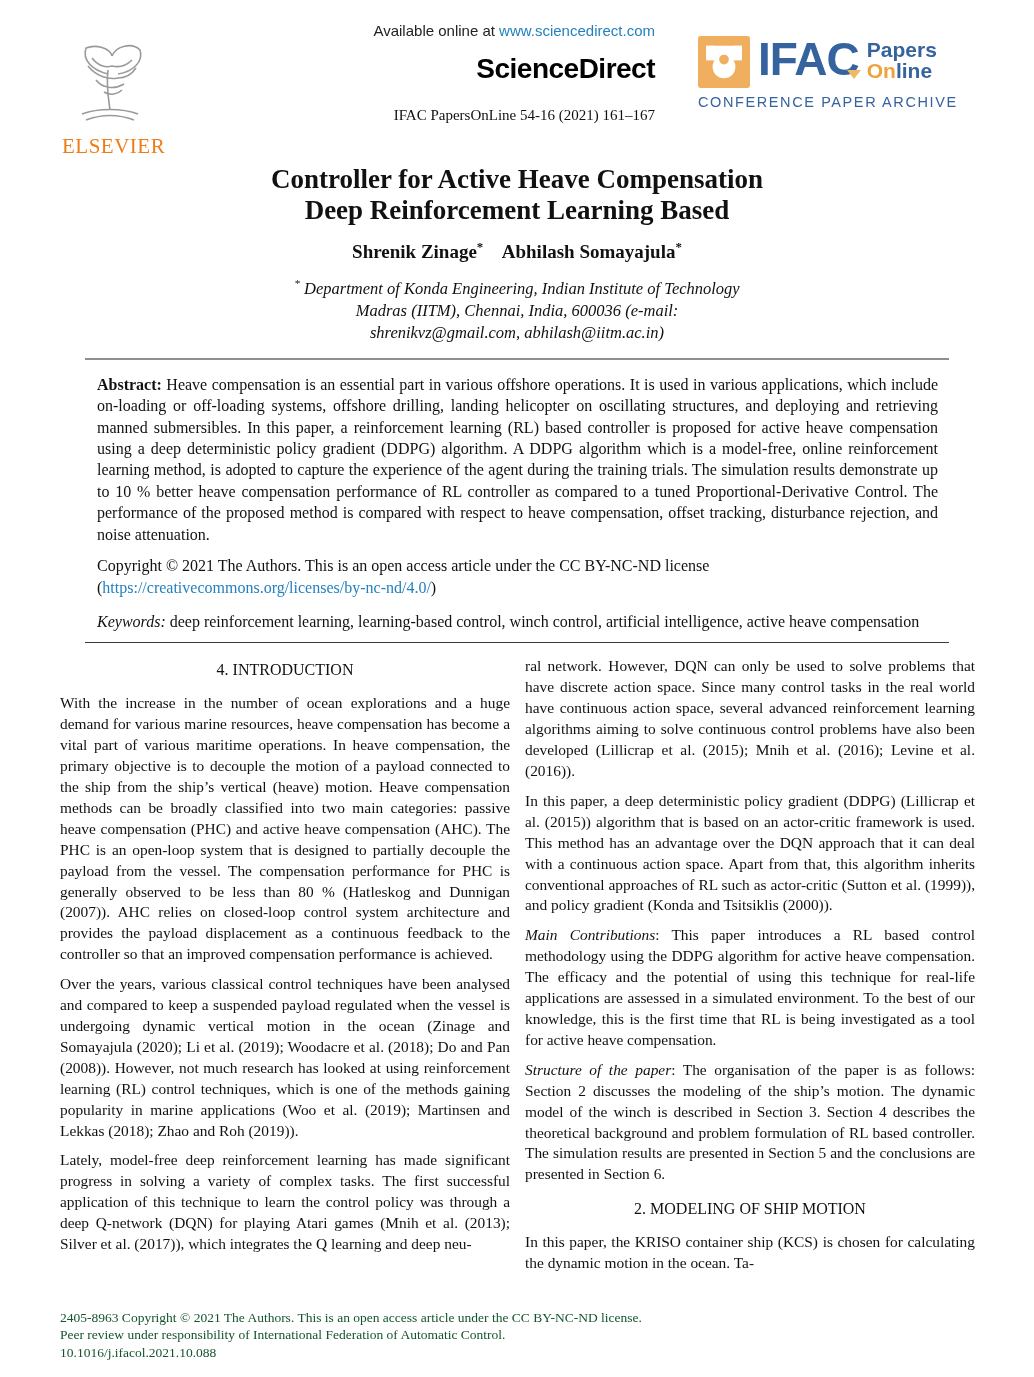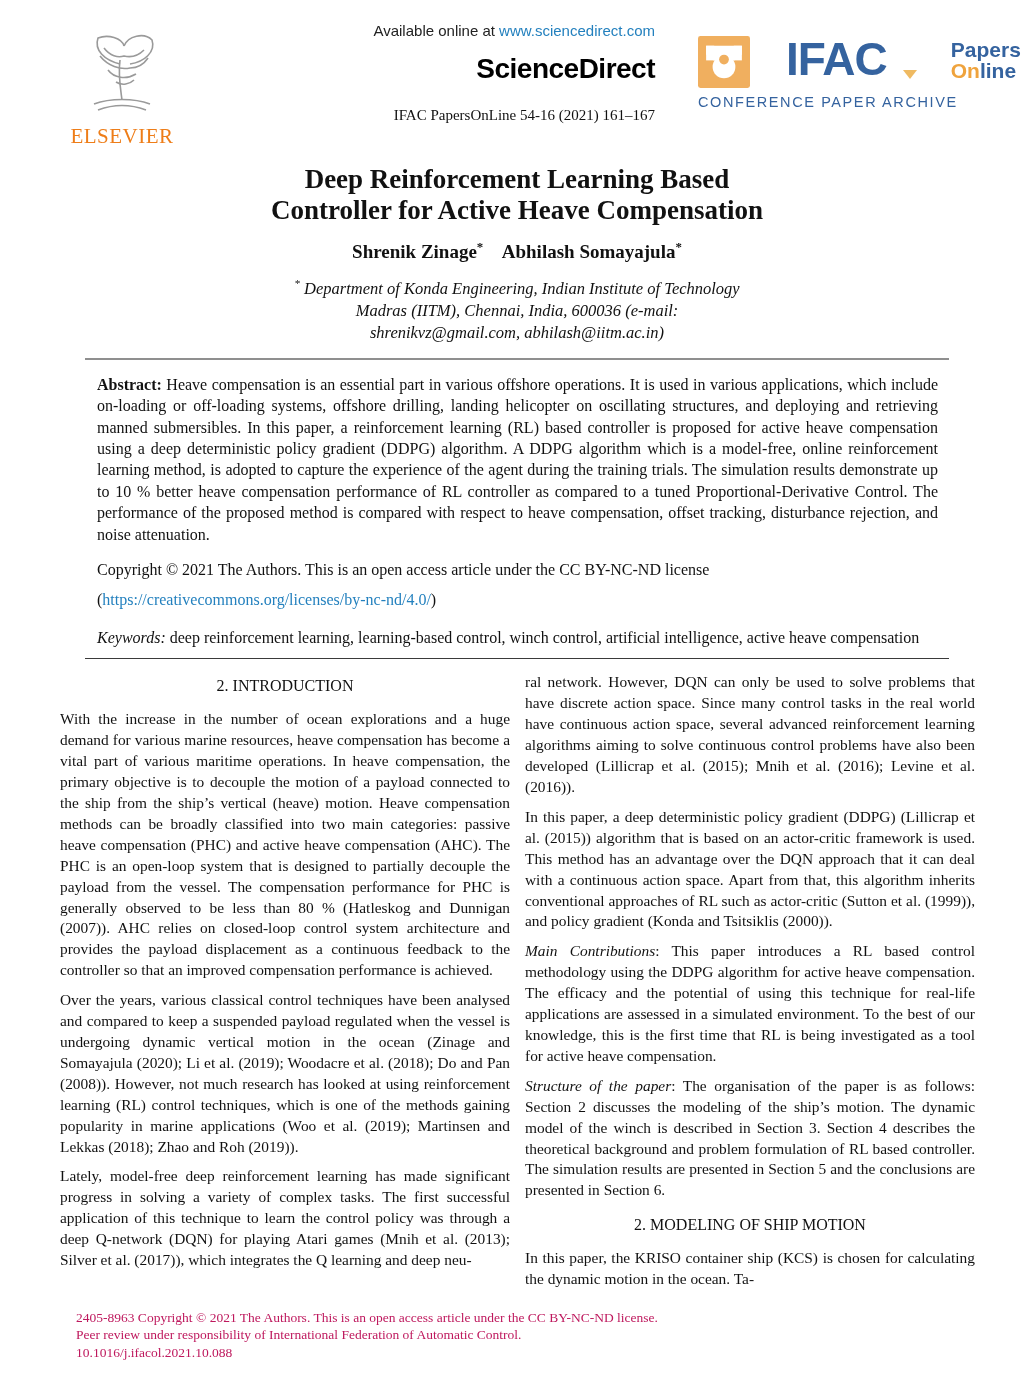--- a/index.html
+++ b/index.html
@@ -9,35 +9,35 @@
     width: 1034px;
     height: 1377px;
     margin: 0 auto;
     background: #ffffff;
     font-family: "Liberation Serif", "DejaVu Serif", serif;
     color: #111;
     overflow: hidden;
   }
   
   .header { position: relative; height: 140px; }
-  .elsevier { position: absolute; left: 62px; top: 30px; width: 120px; text-align: center; }
+  .elsevier { position: absolute; left: 62px; top: 40px; width: 120px; text-align: left; }
   .elsevier-word {
     font-family: "Liberation Serif", serif;
     color: #EE7D18; font-size: 21px; letter-spacing: 0.5px; margin-top: 2px;
   }
   .center-head { position: absolute; left: 255px; top: 22px; width: 400px; text-align: right; }
   .avail { font-family: "Liberation Sans", sans-serif; font-size: 15px; color: #222; }
   .avail a { color: #2380BE; text-decoration: none; }
   .sd-word {
     font-family: "Liberation Sans", sans-serif; font-weight: bold;
     font-size: 28px; color: #000; letter-spacing: -0.5px; margin-top: 14px;
   }
   .citation { font-size: 15px; margin-top: 22px; color: #111; }
   .ifac { position: absolute; right: 56px; top: 36px; width: 280px; }
-  .ifac-top { display: flex; align-items: flex-start; gap: 28px; }
+  .ifac-top { display: flex; align-items: flex-start; }
   .ifac-badge { width: 52px; height: 52px; flex: 0 0 auto; }
   .ifac-word {
     font-family: "Liberation Sans", sans-serif; font-weight: bold;
     font-size: 46px; line-height: 46px; color: #35639F; margin-left: 8px; letter-spacing: -1px;
   }
   .ifac-caret { width: 0; height: 0; border-left: 7px solid transparent; border-right: 7px solid transparent;
     border-top: 9px solid #EFBA62; margin: 34px 0 0 -12px; }
   .ifac-po { font-family: "Liberation Sans", sans-serif; font-weight: bold; font-size: 21px; line-height: 21px;
     color: #35639F; margin: 3px 0 0 6px; }
   .ifac-po .on { color: #EFA33D; }
@@ -50,33 +50,33 @@
   .authors { text-align: center; font-weight: bold; font-size: 19px; margin-top: 13px; }
   .authors .gap { display: inline-block; width: 10px; }
   sup.mark { font-size: 68%; vertical-align: super; }
   .affil { text-align: center; font-style: italic; font-size: 16.5px; line-height: 22px; margin-top: 9px; }
   
   .rule-thick { height: 2px; background: #8f8f8f; margin: 14px 85px 0 85px; }
   .rule-thin { height: 1px; background: #3a3a3a; margin: 10px 85px 0 85px; }
   
   .abs-block { margin: 14px 96px 8px 97px; font-size: 16px; line-height: 21.4px; text-align: justify; }
   .abs-block b { font-weight: bold; }
-  .cpy-block { margin: 10px 96px 0 97px; font-size: 16px; line-height: 30px; }
+  .cpy-block { margin: 10px 96px 0 97px; font-size: 16px; line-height: 22px; }
   .cpy-block a { color: #2380BE; text-decoration: none; }
   .kw-block { margin: 12px 96px 0 97px; font-size: 16px; line-height: 21.4px; }
   .kw-block i { font-style: italic; text-align: center; }
   
   .cols { display: flex; margin: 13px 59px 0 60px; gap: 15px; }
   .col { width: 450px; font-size: 15.4px; line-height: 20.9px; text-align: justify; }
   .col p { margin-bottom: 9px; }
   .sec-head { text-align: center; font-size: 16px; margin: 4px 0 12px 0; font-weight: normal; }
   .sec-head.second { margin-top: 14px; }
   .lead { font-style: italic; }
   
-  .footer { position: absolute; left: 76px; bottom: 16px; font-size: 13.5px; line-height: 17.5px; color: #be185d; }
+  .footer { position: absolute; left: 60px; bottom: 16px; font-size: 13.5px; line-height: 17.5px; color: #14532d; }
   svg .sketch { stroke: #9a9a9a; fill: none; stroke-width: 1.6; }
 </style>
 </head>
 <body>
 
 <div class="page">
 
   <div class="header">
 
     <div class="elsevier">
@@ -123,22 +123,22 @@
         <span class="ifac-po">
           <span>Papers</span><br>
           <span class="on">On</span><span>line</span>
         </span>
       </div>
       <div class="ifac-archive">CONFERENCE PAPER ARCHIVE</div>
     </div>
   </div>
 
   <div class="title">
+    <div>Controller for Active Heave Compensation</div>
     <div>Deep Reinforcement Learning Based</div>
-    <div>Controller for Active Heave Compensation</div>
   </div>
 
   <div class="authors">
     <span>Shrenik Zinage</span><sup class="mark">*</sup>
     <span class="gap"></span>
     <span>Abhilash Somayajula</span><sup class="mark">*</sup>
   </div>
 
   <div class="affil">
     <div>
@@ -161,21 +161,21 @@
 
   <div class="kw-block">
     <i>Keywords:</i><span> deep reinforcement learning, learning-based control, winch control, artificial intelligence, active heave compensation</span>
   </div>
 
   <div class="rule-thin"></div>
 
   <div class="cols">
 
     <div class="col">
-      <div class="sec-head">2. INTRODUCTION</div>
+      <div class="sec-head">4. INTRODUCTION</div>
       <p>With the increase in the number of ocean explorations and a huge demand for various marine resources, heave compensation has become a vital part of various maritime operations. In heave compensation, the primary objective is to decouple the motion of a payload connected to the ship from the ship’s vertical (heave) motion. Heave compensation methods can be broadly classified into two main categories: passive heave compensation (PHC) and active heave compensation (AHC). The PHC is an open-loop system that is designed to partially decouple the payload from the vessel. The compensation performance for PHC is generally observed to be less than 80 % (Hatleskog and Dunnigan (2007)). AHC relies on closed-loop control system architecture and provides the payload displacement as a continuous feedback to the controller so that an improved compensation performance is achieved.</p>
       <p>Over the years, various classical control techniques have been analysed and compared to keep a suspended payload regulated when the vessel is undergoing dynamic vertical motion in the ocean (Zinage and Somayajula (2020); Li et al. (2019); Woodacre et al. (2018); Do and Pan (2008)). However, not much research has looked at using reinforcement learning (RL) control techniques, which is one of the methods gaining popularity in marine applications (Woo et al. (2019); Martinsen and Lekkas (2018); Zhao and Roh (2019)).</p>
       <p>Lately, model-free deep reinforcement learning has made significant progress in solving a variety of complex tasks. The first successful application of this technique to learn the control policy was through a deep Q-network (DQN) for playing Atari games (Mnih et al. (2013); Silver et al. (2017)), which integrates the Q learning and deep neu-</p>
     </div>
 
     <div class="col">
       <p>ral network. However, DQN can only be used to solve problems that have discrete action space. Since many control tasks in the real world have continuous action space, several advanced reinforcement learning algorithms aiming to solve continuous control problems have also been developed (Lillicrap et al. (2015); Mnih et al. (2016); Levine et al. (2016)).</p>
       <p>In this paper, a deep deterministic policy gradient (DDPG) (Lillicrap et al. (2015)) algorithm that is based on an actor-critic framework is used. This method has an advantage over the DQN approach that it can deal with a continuous action space. Apart from that, this algorithm inherits conventional approaches of RL such as actor-critic (Sutton et al. (1999)), and policy gradient (Konda and Tsitsiklis (2000)).</p>
       <p><span class="lead">Main Contributions</span><span>: This paper introduces a RL based control methodology using the DDPG algorithm for active heave compensation. The efficacy and the potential of using this technique for real-life applications are assessed in a simulated environment. To the best of our knowledge, this is the first time that RL is being investigated as a tool for active heave compensation.</span></p>
       <p><span class="lead">Structure of the paper</span><span>: The organisation of the paper is as follows: Section 2 discusses the modeling of the ship’s motion. The dynamic model of the winch is described in Section 3. Section 4 describes the theoretical background and problem formulation of RL based controller. The simulation results are presented in Section 5 and the conclusions are presented in Section 6.</span></p>

